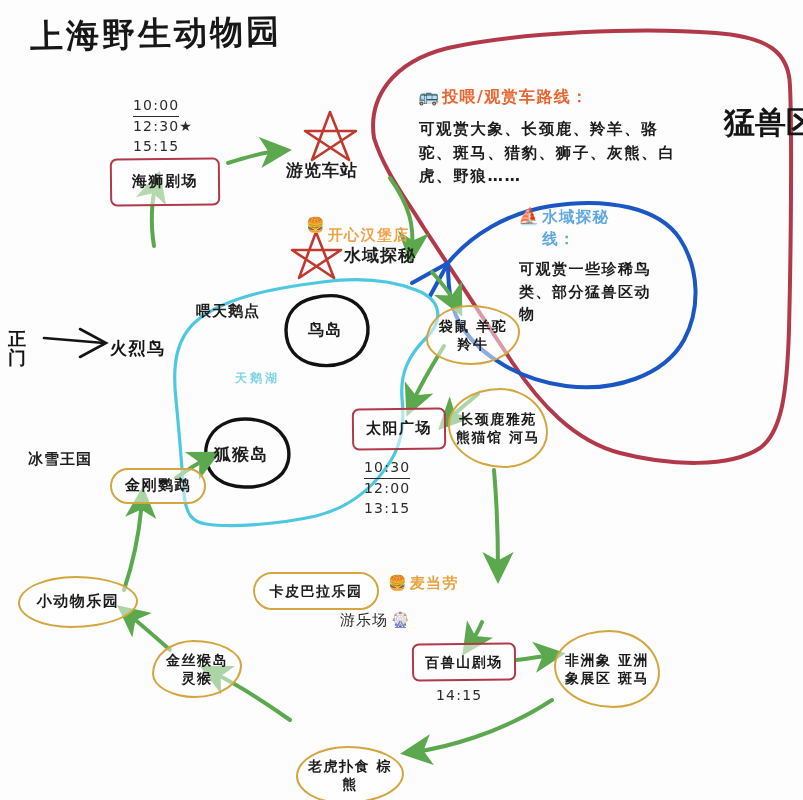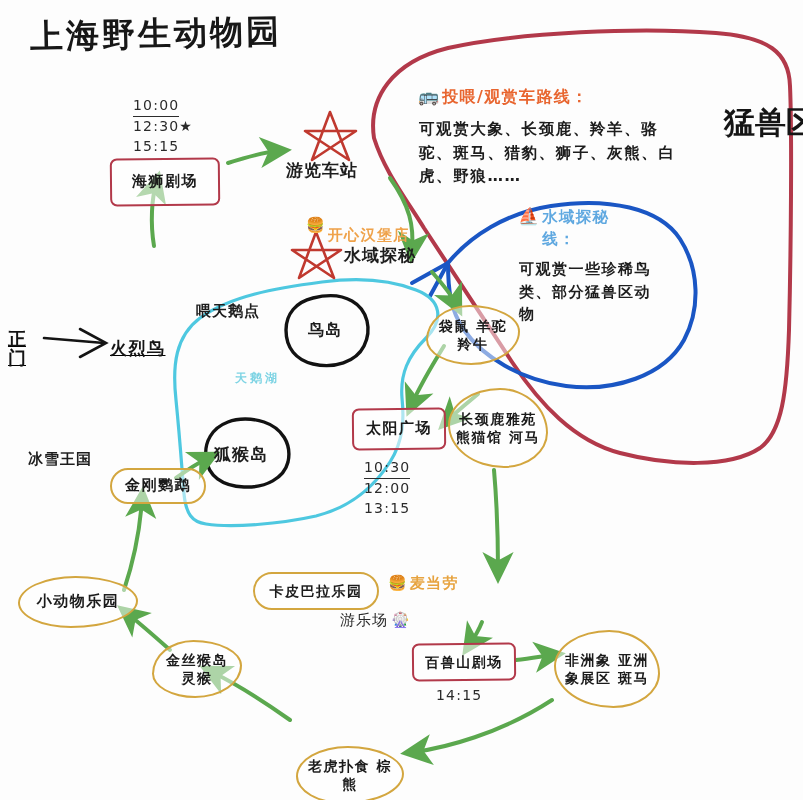--- a/index.html
+++ b/index.html
@@ -62,21 +62,21 @@
   #beast-area{
     left:724px;top:104px;width:50px;
     font-size:31px;color:#151515;font-weight:600;
     line-height:1.18;text-align:center;letter-spacing:0;
   }
 
   .emoji{font-size:15px;}
   .emoji-big{font-size:17px;}
 
   
-  #gate-wrap{position:absolute;left:8px;top:330px;display:flex;align-items:center;gap:6px;text-decoration:underline;}
+  #gate-wrap{position:absolute;left:8px;top:330px;display:flex;align-items:center;gap:6px;}
   #gate-word{font-size:18px;color:#141414;font-weight:600;line-height:1.05;width:20px;}
   #flamingo{font-size:17px;color:#141414;font-weight:600;letter-spacing:1.5px;}
 </style>
 </head>
 <body>
 
 <div id="map">
 
   <svg id="canvas" viewBox="0 0 803 800">
     <defs>

